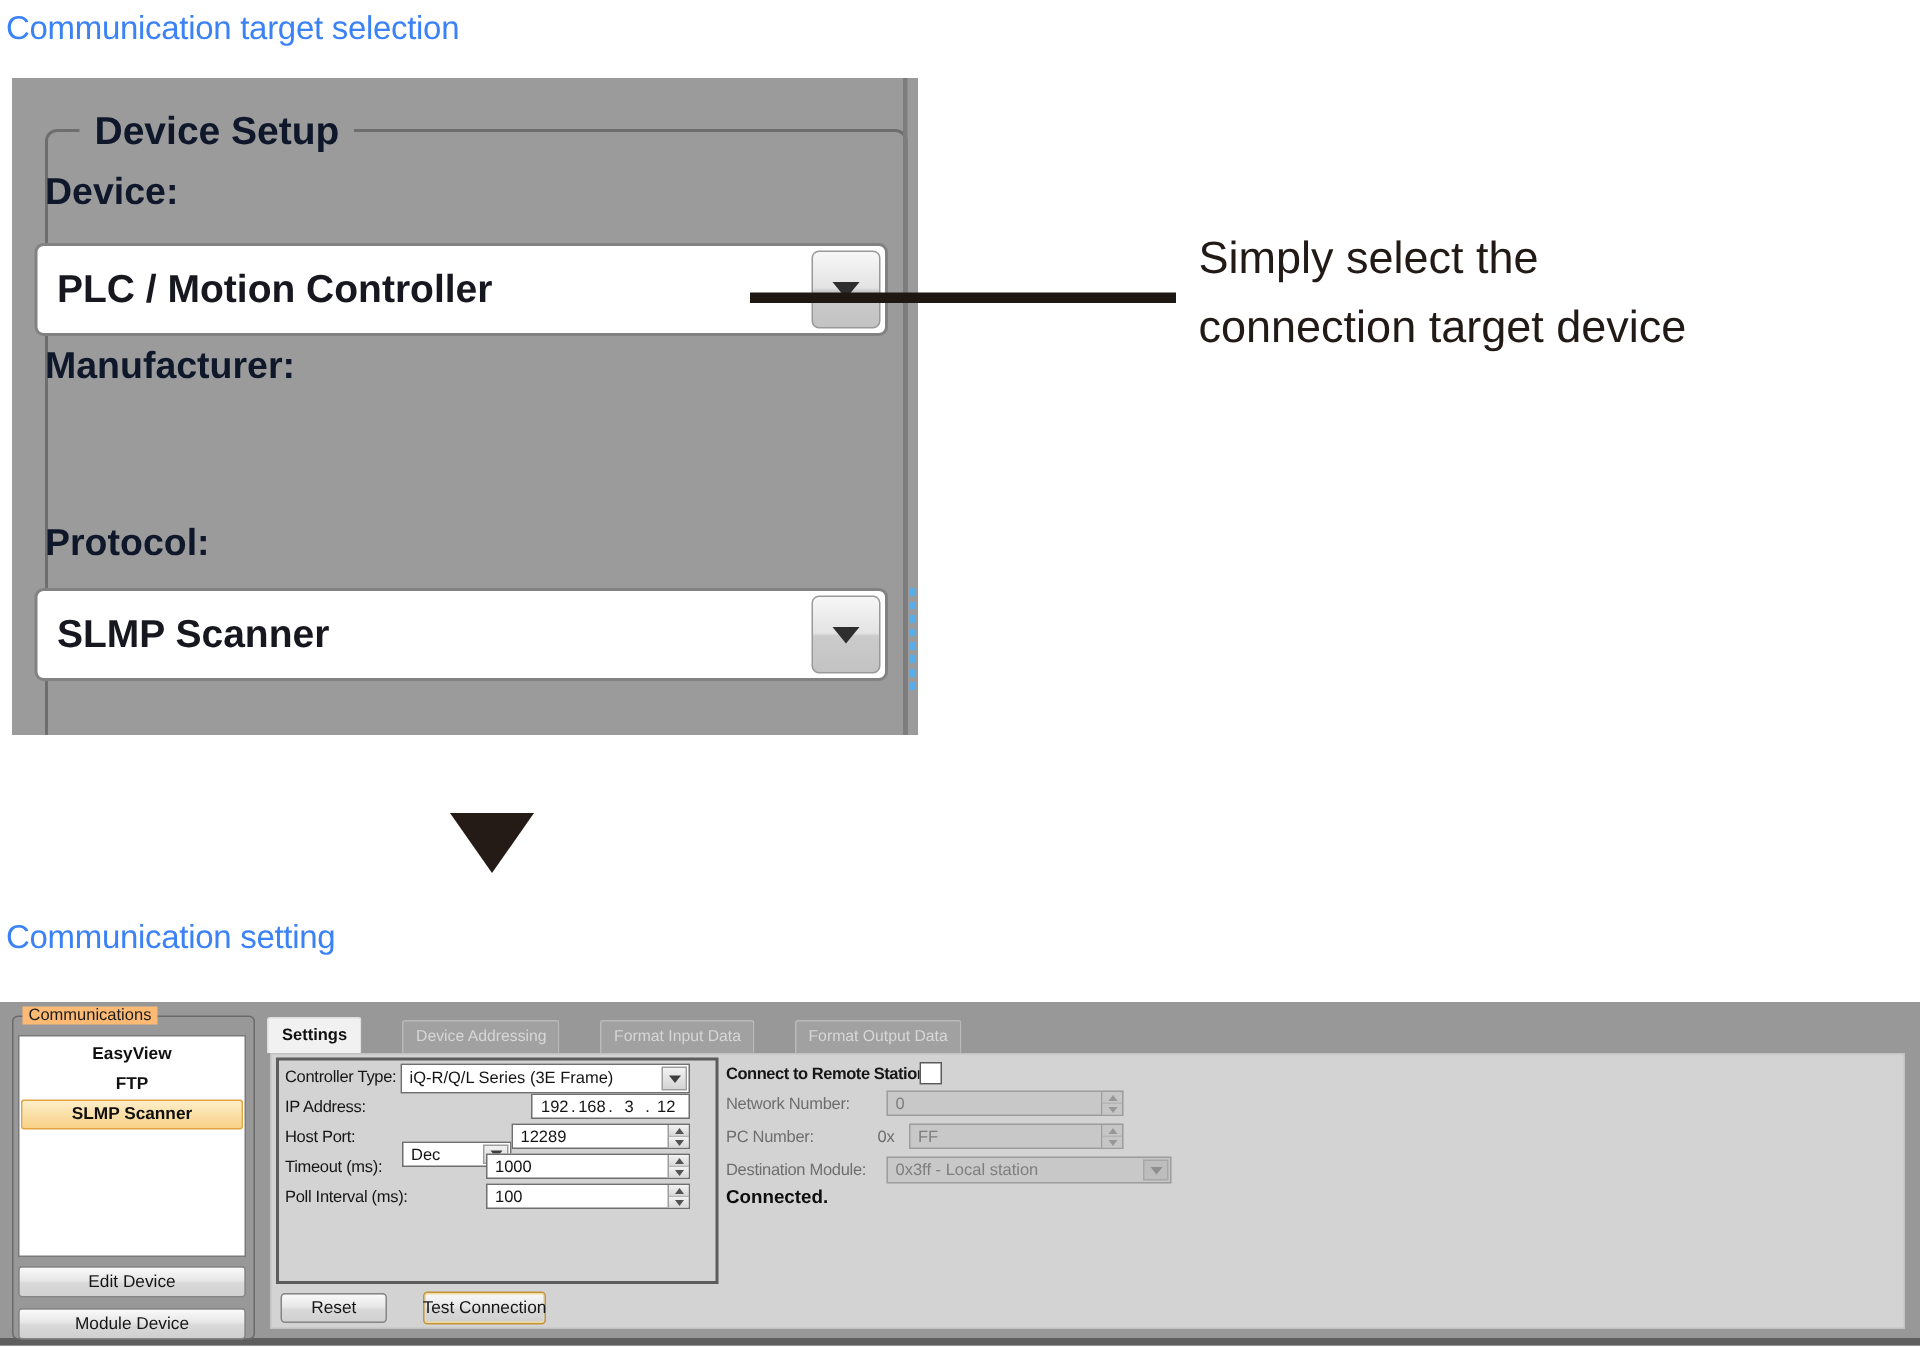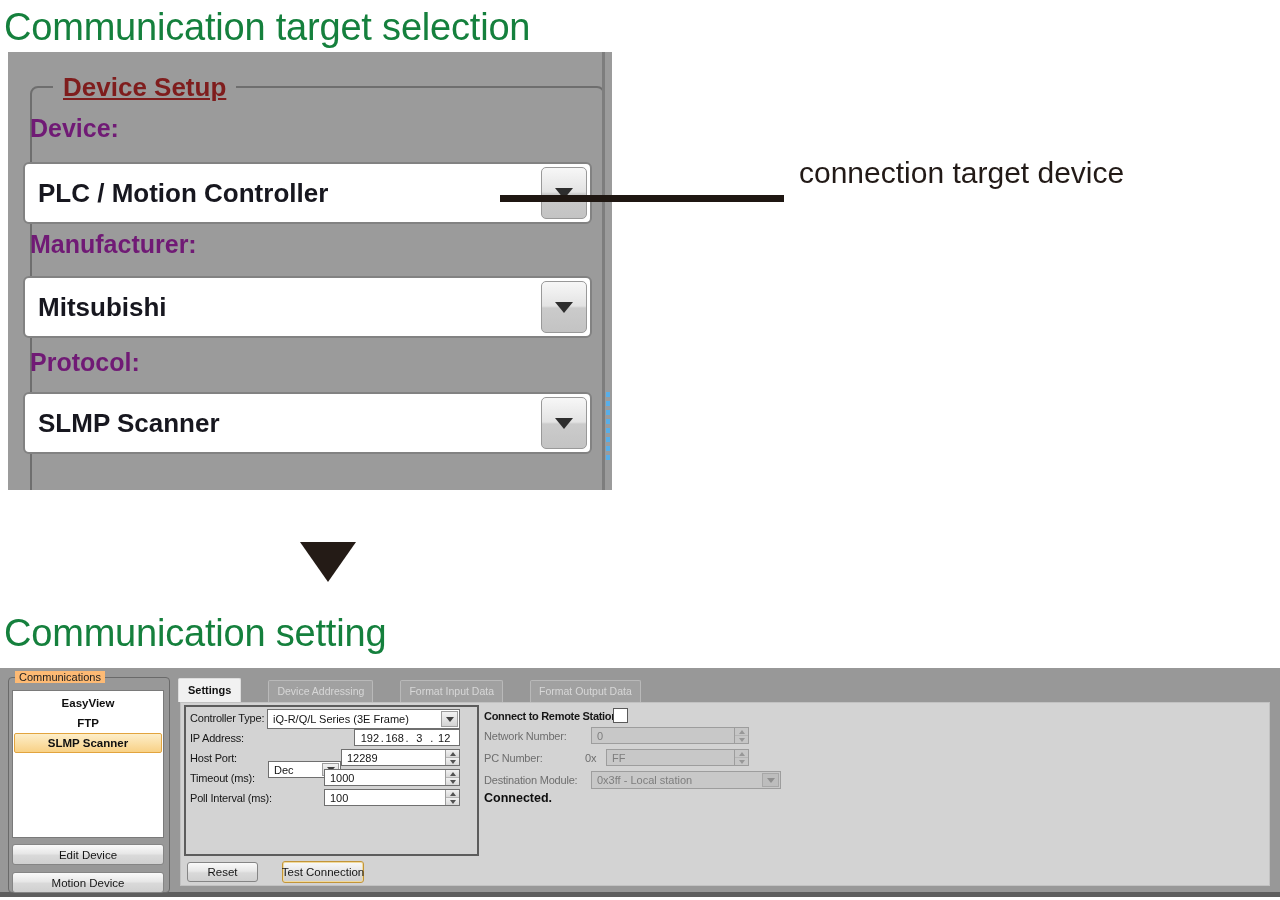--- a/index.html
+++ b/index.html
@@ -3,28 +3,28 @@
 <meta charset="utf-8">
 <style>
   html,body{margin:0;padding:0;}
   body{
     width:1280px;height:900px;position:relative;overflow:hidden;
     background:#ffffff;font-family:"Liberation Sans", sans-serif;
   }
   .abs{position:absolute;}
 
   
-  .h-title{font-size:38px;color:#15803d;white-space:nowrap;letter-spacing:-0.2px;}
+  .h-title{font-size:22px;color:#3b82f6;white-space:nowrap;letter-spacing:-0.2px;}
   .ann-text{font-size:30px;color:#221a17;line-height:46px;white-space:nowrap;}
 
   
   .device-panel{left:8px;top:52px;width:604px;height:438px;background:#9b9b9b;overflow:hidden;}
   .gbox-lg{left:22px;top:34px;width:571px;height:420px;border:2px solid #6e6e6e;border-radius:8px;}
-  .legend-lg{left:45px;top:20px;background:#9b9b9b;padding:0 10px;font-size:26px;font-weight:600;color:#7f1d1d;white-space:nowrap;text-decoration:underline;}
-  .plabel{font-size:25px;font-weight:600;color:#701a75;white-space:nowrap;text-align:center;}
+  .legend-lg{left:45px;top:20px;background:#9b9b9b;padding:0 10px;font-size:26px;font-weight:600;color:#0f172a;white-space:nowrap;}
+  .plabel{font-size:25px;font-weight:600;color:#0f172a;white-space:nowrap;text-align:center;}
   .combo-lg{background:#ffffff;border:2px solid #828282;border-radius:6px;}
   .combo-lg .val{position:absolute;left:13px;top:50%;transform:translateY(-50%);font-size:26px;font-weight:600;color:#17171f;white-space:nowrap;}
   .combo-lg .dbtn{position:absolute;top:3px;bottom:3px;right:3px;width:44px;border:1px solid #999999;border-radius:5px;
     background:linear-gradient(180deg,#f7f7f7,#e3e3e3 48%,#cbcbcb 52%,#c3c3c3);display:flex;align-items:center;justify-content:center;}
   .tri-dn-lg{width:0;height:0;border-left:9px solid transparent;border-right:9px solid transparent;border-top:11px solid #2e2e2e;}
   .edge-strip{right:7px;top:0;bottom:0;width:3px;background:#7d7d7d;}
   .dock-dots{right:2px;top:340px;width:4px;height:68px;
     background:repeating-linear-gradient(180deg,#58aee8 0 5px,rgba(0,0,0,0) 5px 9px);}
 
   .ann-line{left:500px;top:195px;width:284px;height:7px;background:#1f1712;z-index:5;}
@@ -91,61 +91,56 @@
 
   <div class="abs plabel" style="left:22px;top:62px;">Device:</div>
   <div class="abs combo-lg" style="left:15px;top:110px;width:565px;height:58px;">
     <span class="val">PLC / Motion Controller</span>
     <span class="dbtn">
       <span class="tri-dn-lg"></span>
     </span>
   </div>
 
   <div class="abs plabel" style="left:22px;top:178px;">Manufacturer:</div>
-  <div class="abs combo-lg" style="left:15px;top:224px;width:565px;height:58px;">
-    <span class="val">Mitsubishi</span>
-    <span class="dbtn">
-      <span class="tri-dn-lg"></span>
-    </span>
-  </div>
 
   <div class="abs plabel" style="left:22px;top:296px;">Protocol:</div>
   <div class="abs combo-lg" style="left:15px;top:340px;width:565px;height:58px;">
     <span class="val">SLMP Scanner</span>
     <span class="dbtn">
       <span class="tri-dn-lg"></span>
     </span>
   </div>
 
   <div class="abs edge-strip"></div>
   <div class="abs dock-dots"></div>
 </div>
 
 <div class="abs ann-line"></div>
 <div class="abs ann-text" style="left:799px;top:150px;">
+  <div>Simply select the</div>
   <div>connection target device</div>
 </div>
 
 <div class="abs flow-arrow"></div>
 
 <div class="abs h-title" style="left:4px;top:612px;">Communication setting</div>
 
 <div class="abs comm-panel">
 
   <div class="abs gbox-sm" style="left:8px;top:9px;width:160px;height:214px;">
     <div class="abs legend-sm" style="left:6px;top:-7px;">Communications</div>
 
     <div class="abs listbox" style="left:3px;top:12px;width:152px;height:148px;box-sizing:border-box;">
       <div class="litem" style="margin-top:2px;">EasyView</div>
       <div class="litem">FTP</div>
       <div class="litem sel">SLMP Scanner</div>
     </div>
 
     <div class="abs btn" style="left:3px;top:166px;width:152px;height:21px;">Edit Device</div>
-    <div class="abs btn" style="left:3px;top:194px;width:152px;height:21px;">Motion Device</div>
+    <div class="abs btn" style="left:3px;top:194px;width:152px;height:21px;">Module Device</div>
   </div>
 
   <div class="abs tabbar" style="left:178px;top:11px;gap:27px;">
     <span class="tab on">Settings</span>
     <span class="tab">Device Addressing</span>
     <span class="tab">Format Input Data</span>
     <span class="tab">Format Output Data</span>
   </div>
 
   <div class="abs tabpage" style="left:180px;top:34px;width:1090px;height:184px;">

